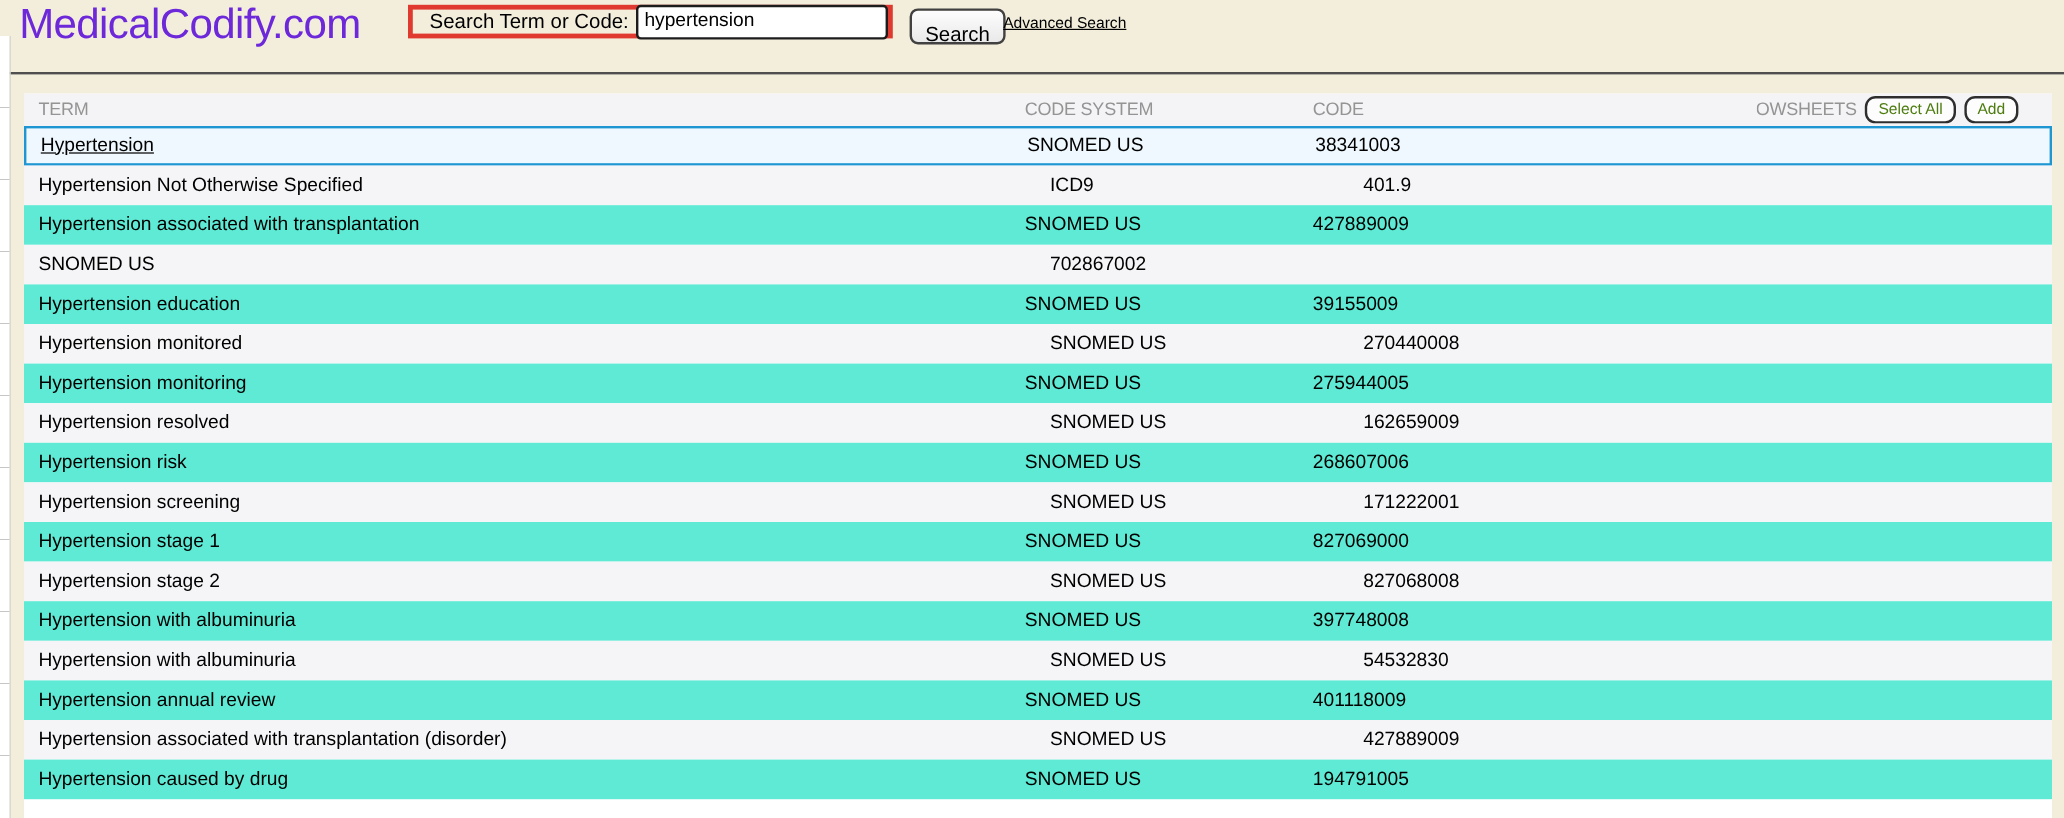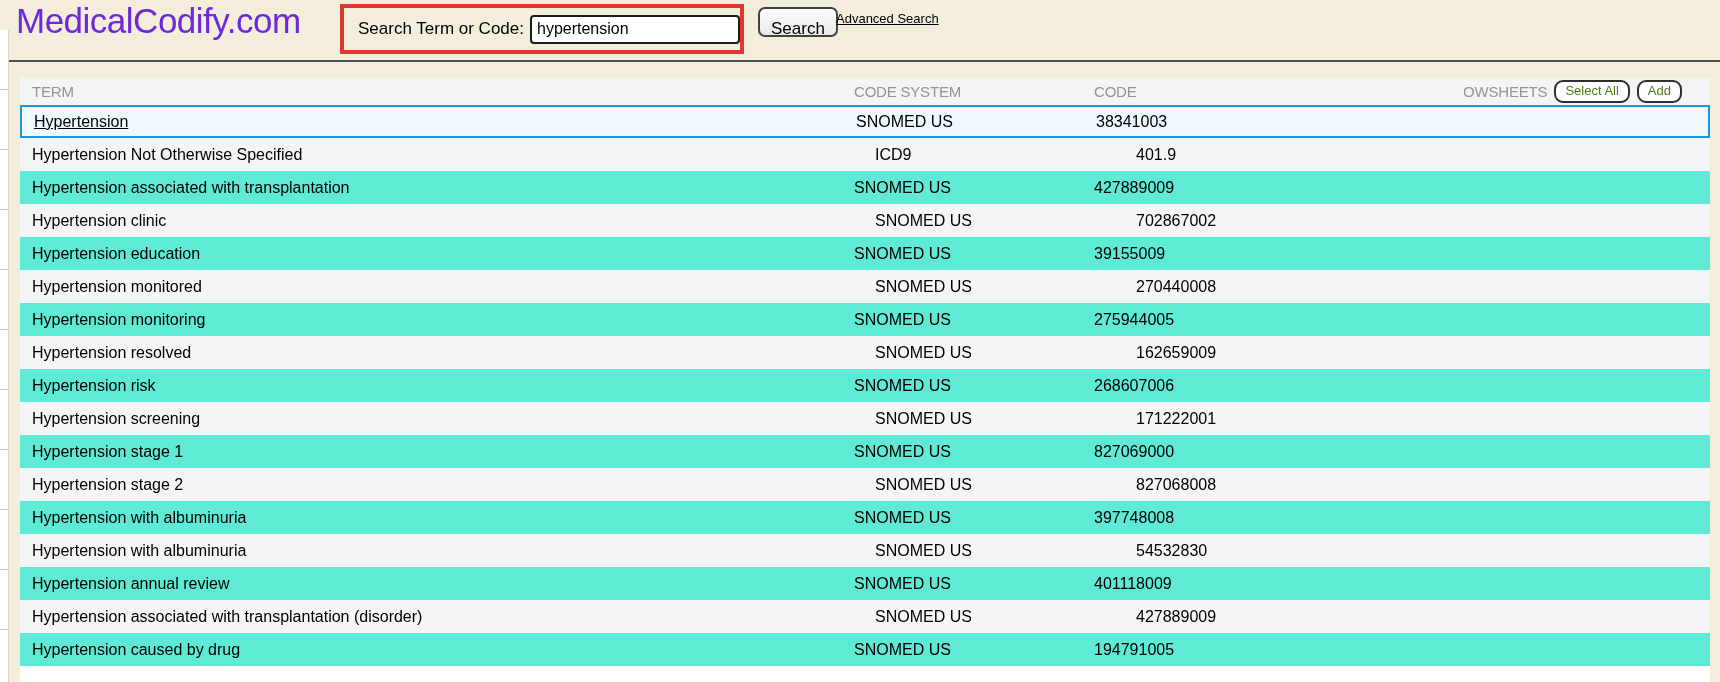--- a/index.html
+++ b/index.html
@@ -10,21 +10,21 @@
   .left-ruler{position:absolute;left:0;top:30px;width:8px;height:652px;
     background:repeating-linear-gradient(to bottom,#ffffff 0 59px,#c6c6c6 59px 60px);
     border-right:1px solid #d4d4cd;z-index:1;}
 
   
   .topbar{position:absolute;left:0;top:0;width:1720px;height:62px;}
   .top-border{position:absolute;left:8px;top:60px;width:1712px;height:2px;background:#4f4f4f;}
   .site-title{position:absolute;left:16px;top:1px;margin:0;font-size:35px;font-weight:400;
     color:#6d28d9;letter-spacing:-0.5px;white-space:nowrap;}
 
-  .search-highlight{position:absolute;left:340px;top:4px;width:404px;height:50px;
+  .search-highlight{position:absolute;left:340px;top:4px;width:404px;height:28px;
     border:4px solid var(--highlight-border,#e0392f);box-sizing:border-box;
     display:flex;align-items:center;gap:6px;padding-left:14px;background:transparent;}
   .search-label{font-size:17px;color:#000;white-space:nowrap;}
   .search-input{width:196px;height:25px;border:2px solid #1c1c1c;border-radius:4px;
     font-size:16px;padding:0 5px;font-family:inherit;background:#fff;color:#000;}
 
   .search-btn{position:absolute;left:758px;top:7px;height:30px;padding:10px 11px;font-size:17px;
     color:#000;border:2px solid #414141;border-radius:7px;
     background:linear-gradient(#fdfdfd,#e9e9e9);font-family:inherit;cursor:pointer;}
   .adv-link{position:absolute;left:836px;top:11px;font-size:13px;color:#000;
@@ -88,21 +88,20 @@
           <div class="cell">401.9</div>
           <div class="cell c-flow"></div>
         </div>
         <div class="row">
           <div class="cell"><span class="term-text">Hypertension associated with transplantation</span></div>
           <div class="cell">SNOMED US</div>
           <div class="cell">427889009</div>
           <div class="cell c-flow"></div>
         </div>
         <div class="row alt">
-          <div class="cell"><span class="term-text">Hypertension clinic</span></div>
           <div class="cell">SNOMED US</div>
           <div class="cell">702867002</div>
           <div class="cell c-flow"></div>
         </div>
         <div class="row">
           <div class="cell"><span class="term-text">Hypertension education</span></div>
           <div class="cell">SNOMED US</div>
           <div class="cell">39155009</div>
           <div class="cell c-flow"></div>
         </div>

